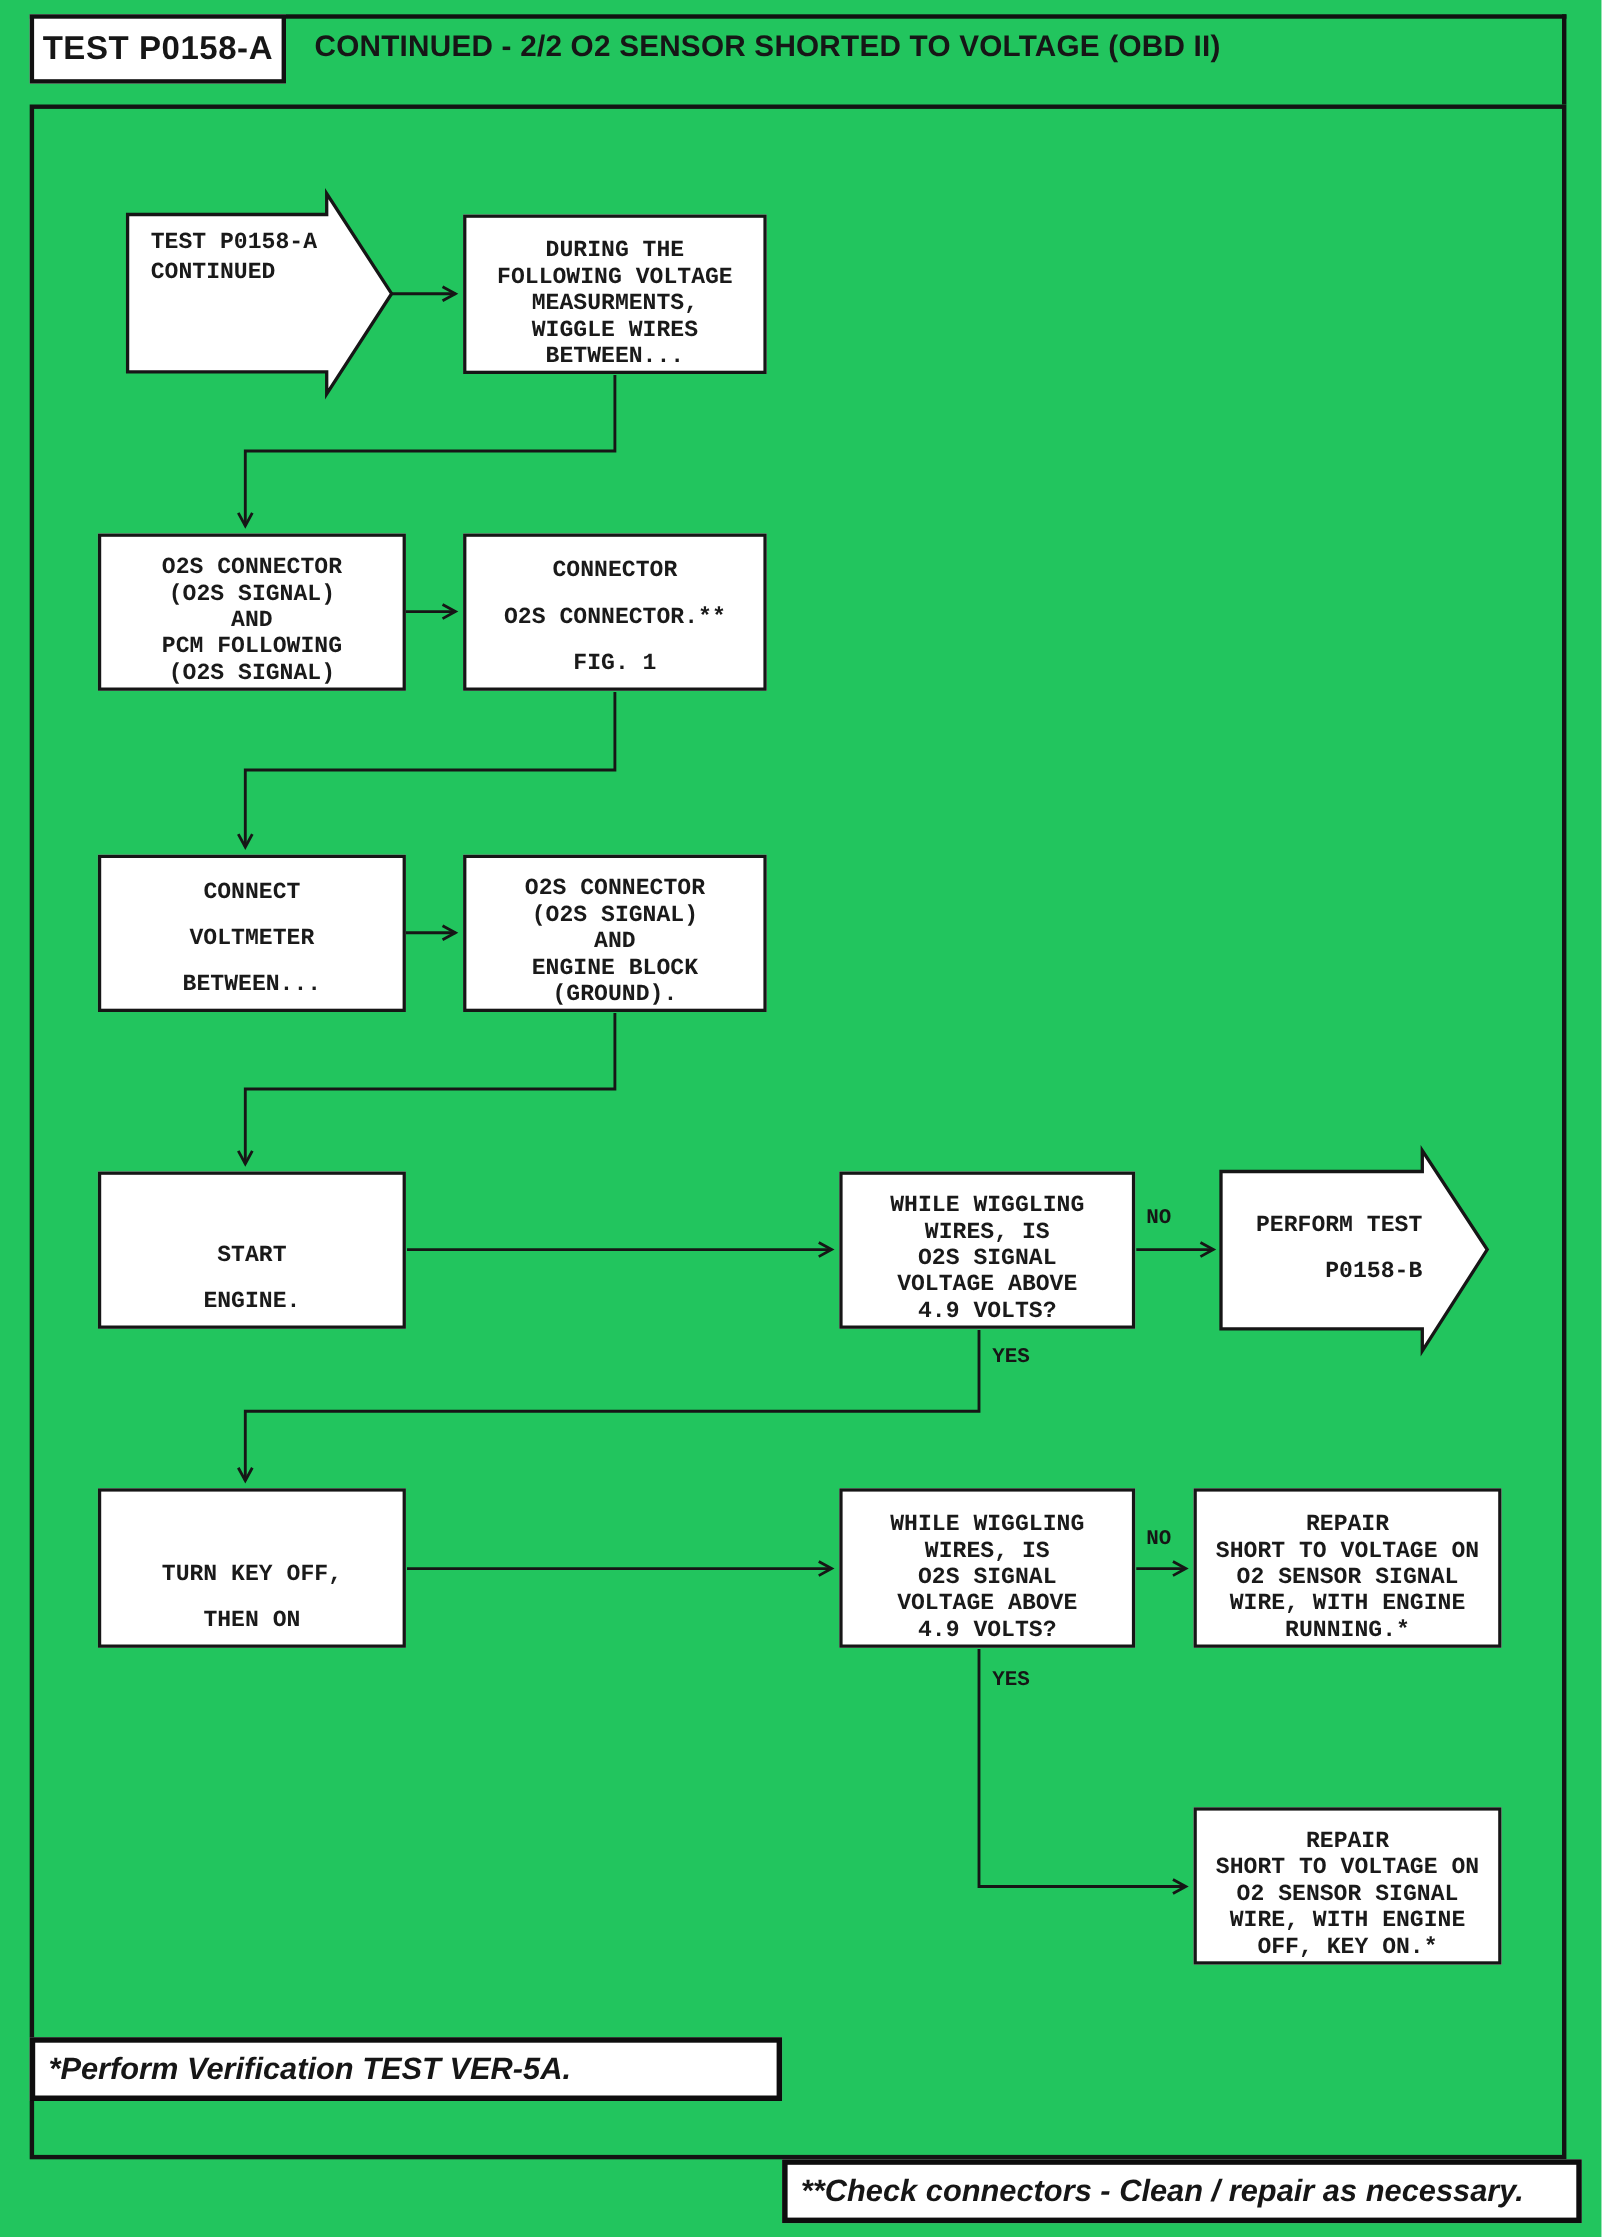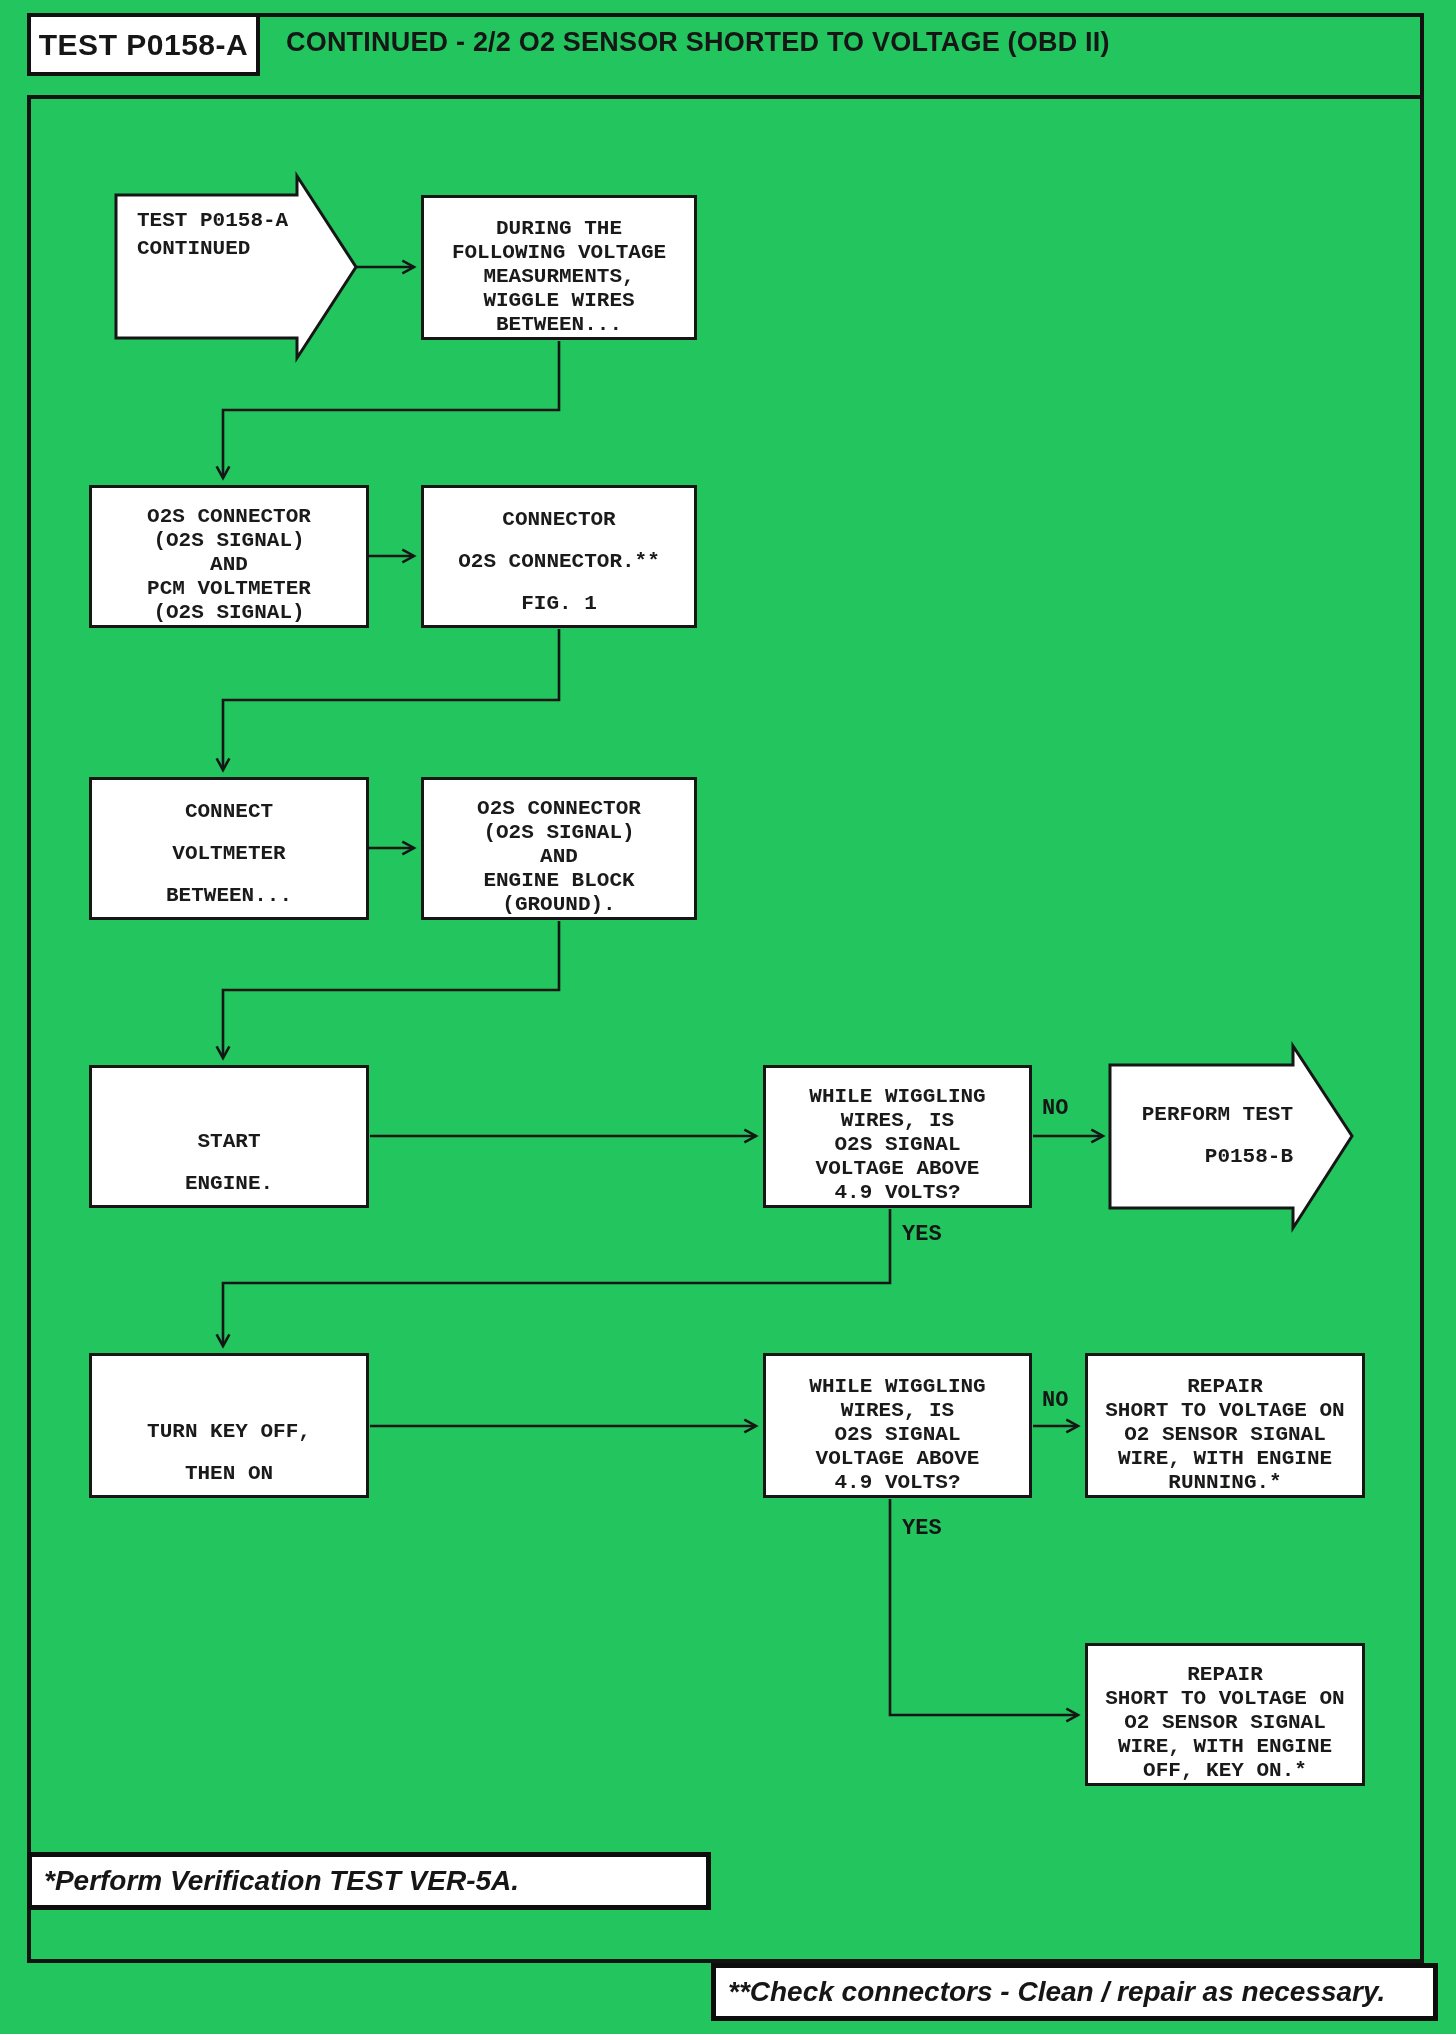--- a/index.html
+++ b/index.html
@@ -18,21 +18,21 @@
   
   .box{position:absolute;box-sizing:border-box;background:#fff;border:3px solid #161616;
        display:flex;flex-direction:column;align-items:center;justify-content:flex-end;text-align:center;
        font-family:"Liberation Mono","DejaVu Sans Mono",monospace;font-weight:700;
        font-size:21px;color:#1a1a1a;z-index:3;}
   .lh24 div{line-height:24px;}
   .lh42 div{line-height:42px;}
   .ptext{position:absolute;z-index:4;font-family:"Liberation Mono","DejaVu Sans Mono",monospace;
          font-weight:700;font-size:21px;color:#1a1a1a;}
   .branch-label{position:absolute;z-index:4;font-family:"Liberation Mono","DejaVu Sans Mono",monospace;
-                font-weight:700;font-size:22px;color:#161616;}
+                font-weight:700;font-size:19px;color:#161616;}
   svg.wires{position:absolute;left:0;top:0;z-index:2;}
   
   .foot-box{position:absolute;box-sizing:border-box;border:5px solid #0d0d0d;background:#fff;
             display:flex;align-items:center;font-weight:700;font-style:italic;font-size:28px;
             padding-left:12px;white-space:nowrap;z-index:3;}
 </style>
 </head>
 <body>
 
 <div class="page">
@@ -83,21 +83,21 @@
     <div>FOLLOWING VOLTAGE</div>
     <div>MEASURMENTS,</div>
     <div>WIGGLE WIRES</div>
     <div>BETWEEN...</div>
   </div>
 
   <div class="box lh24" style="left:89px;top:485px;width:280px;height:143px">
     <div>O2S CONNECTOR</div>
     <div>(O2S SIGNAL)</div>
     <div>AND</div>
-    <div>PCM VOLTMETER</div>
+    <div>PCM FOLLOWING</div>
     <div>(O2S SIGNAL)</div>
   </div>
 
   <div class="box lh42" style="left:421px;top:485px;width:276px;height:143px">
     <div>CONNECTOR</div>
     <div>O2S CONNECTOR.**</div>
     <div>FIG. 1</div>
   </div>
 
   <div class="box lh42" style="left:89px;top:777px;width:280px;height:143px">

